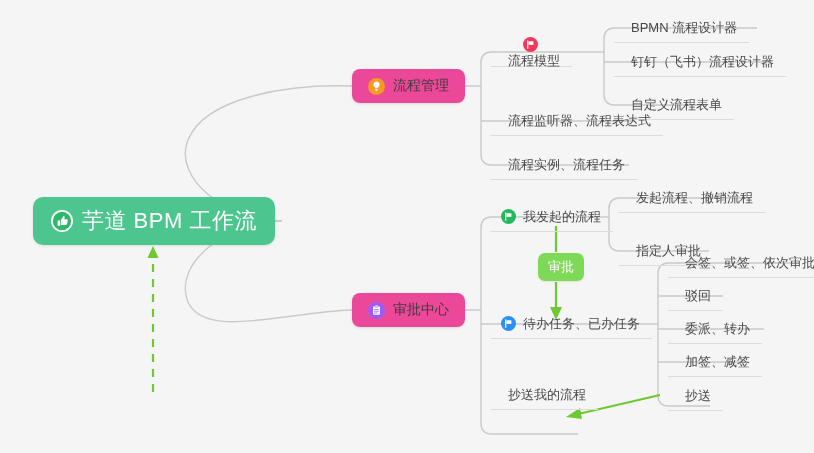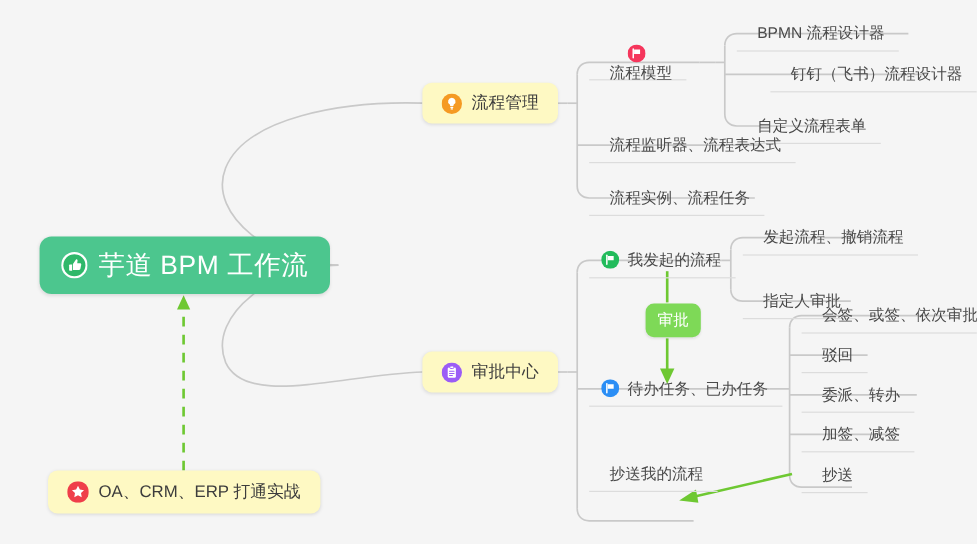--- a/index.html
+++ b/index.html
@@ -19,21 +19,21 @@
   
   .root{
     background:#4cc68e;color:#ffffff;border-radius:10px;
     padding:15px 18px;height:48px;font-size:22px;letter-spacing:.5px;
     box-shadow:0 1px 3px rgba(0,0,0,.10);
   }
   .root .lbl{margin-left:9px;}
 
   
   .card{
-    background:#fef9c3;border-radius:8px;height:34px;padding:0 16px;
+    background:#ec4899;border-radius:8px;height:34px;padding:0 16px;
     font-size:14px;color:#3d3d3d;
     box-shadow:0 1px 3px rgba(0,0,0,.10);
   }
   .card .lbl{margin-left:8px;}
 
   
   .leaf{
     font-size:13px;color:#4a4a4a;height:30px;padding:0 12px 0 10px;
     border-bottom:1px solid #dcdcdc;background:transparent;
   }
@@ -146,21 +146,21 @@
         <path d="M4.7 3.8v7.4" stroke="#ffffff" stroke-width="1.25" stroke-linecap="round"></path>
         <path d="M5.4 4.3h5.0v3.6H5.4z" fill="#ffffff"></path>
       </svg>
     </span>
     <span class="lbl">流程模型</span>
   </div>
 
   <div class="node leaf" style="left:614px;top:13px;">
     <span class="lbl">BPMN 流程设计器</span>
   </div>
-  <div class="node leaf" style="left:642px;top:47px;justify-content:center;">
+  <div class="node leaf" style="left:614px;top:47px;justify-content:center;">
     <span class="lbl">钉钉（飞书）流程设计器</span>
   </div>
   <div class="node leaf" style="left:614px;top:90px;">
     <span class="lbl">自定义流程表单</span>
   </div>
 
   <div class="node leaf" style="left:491px;top:106px;">
     <span class="lbl">流程监听器、流程表达式</span>
   </div>
   <div class="node leaf" style="left:491px;top:150px;">
@@ -224,23 +224,14 @@
   </div>
 
   <div class="node leaf" style="left:491px;top:380px;">
     <span class="lbl">抄送我的流程</span>
   </div>
 
   <div class="node badge" style="left:538px;top:253px;">
     <span class="lbl">审批</span>
   </div>
 
-  <div class="node card" style="left:40px;top:392px;height:36px;">
-    <span class="ic">
-      <svg width="18" height="18" viewBox="0 0 18 18">
-        <circle cx="9" cy="9" r="9" fill="#ef3e4a"></circle>
-        <path d="M9 3.8l1.55 3.15 3.48.5-2.52 2.45.6 3.47L9 11.73l-3.11 1.64.6-3.47L3.97 7.45l3.48-.5z" fill="#ffffff"></path>
-      </svg>
-    </span>
-    <span class="lbl">OA、CRM、ERP 打通实战</span>
-  </div>
 
 </div>
 
 </body></html>

